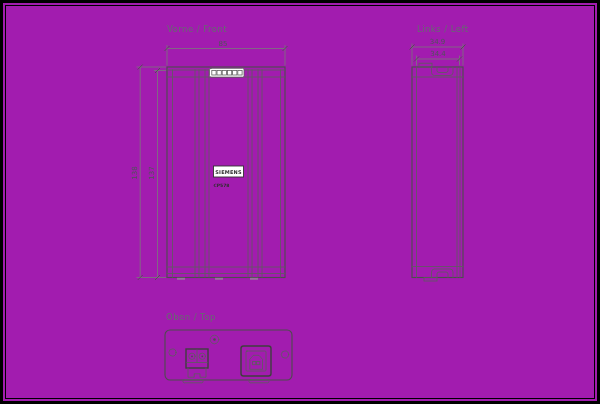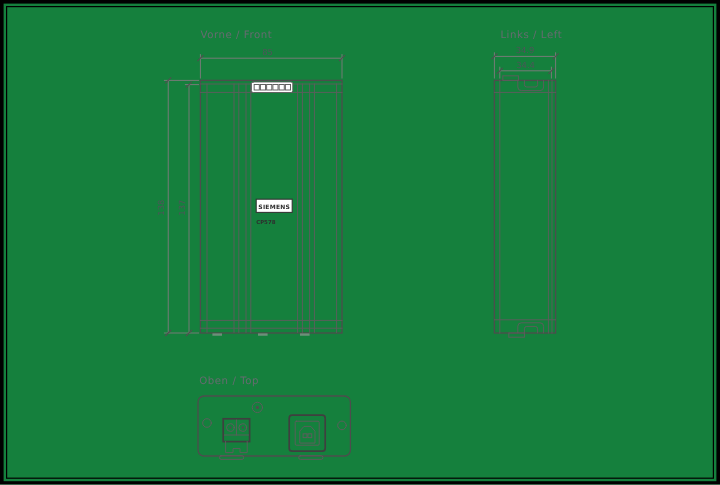--- a/index.html
+++ b/index.html
@@ -1,16 +1,16 @@
 <!DOCTYPE html>
 <html><head>
 <meta charset="utf-8">
 <style>
   html,body{margin:0;padding:0;background:#fff;}
-  .page{position:relative;width:600px;height:404px;background:#15803d;overflow:hidden;
+  .page{position:relative;width:600px;height:404px;background:#a21caf;overflow:hidden;
         font-family:"DejaVu Sans",sans-serif;}
   svg{position:absolute;left:0;top:0;}
   
   .ln   {stroke:#4d4d4d;stroke-width:1.1;fill:none;stroke-linecap:square;}
   .lnb  {stroke:#3f3f3f;stroke-width:1.4;fill:none;stroke-linecap:square;}
   .ln2  {stroke:#5d5d5d;stroke-width:0.8;fill:none;stroke-linecap:square;}
   .dim  {stroke:#7a7a7a;stroke-width:0.8;fill:none;stroke-linecap:square;}
   .tick {stroke:#4f4f4f;stroke-width:0.9;fill:none;}
   .fillw{fill:#ffffff;}
   .foot {fill:#9a9a9a;opacity:.65;stroke:none;}

